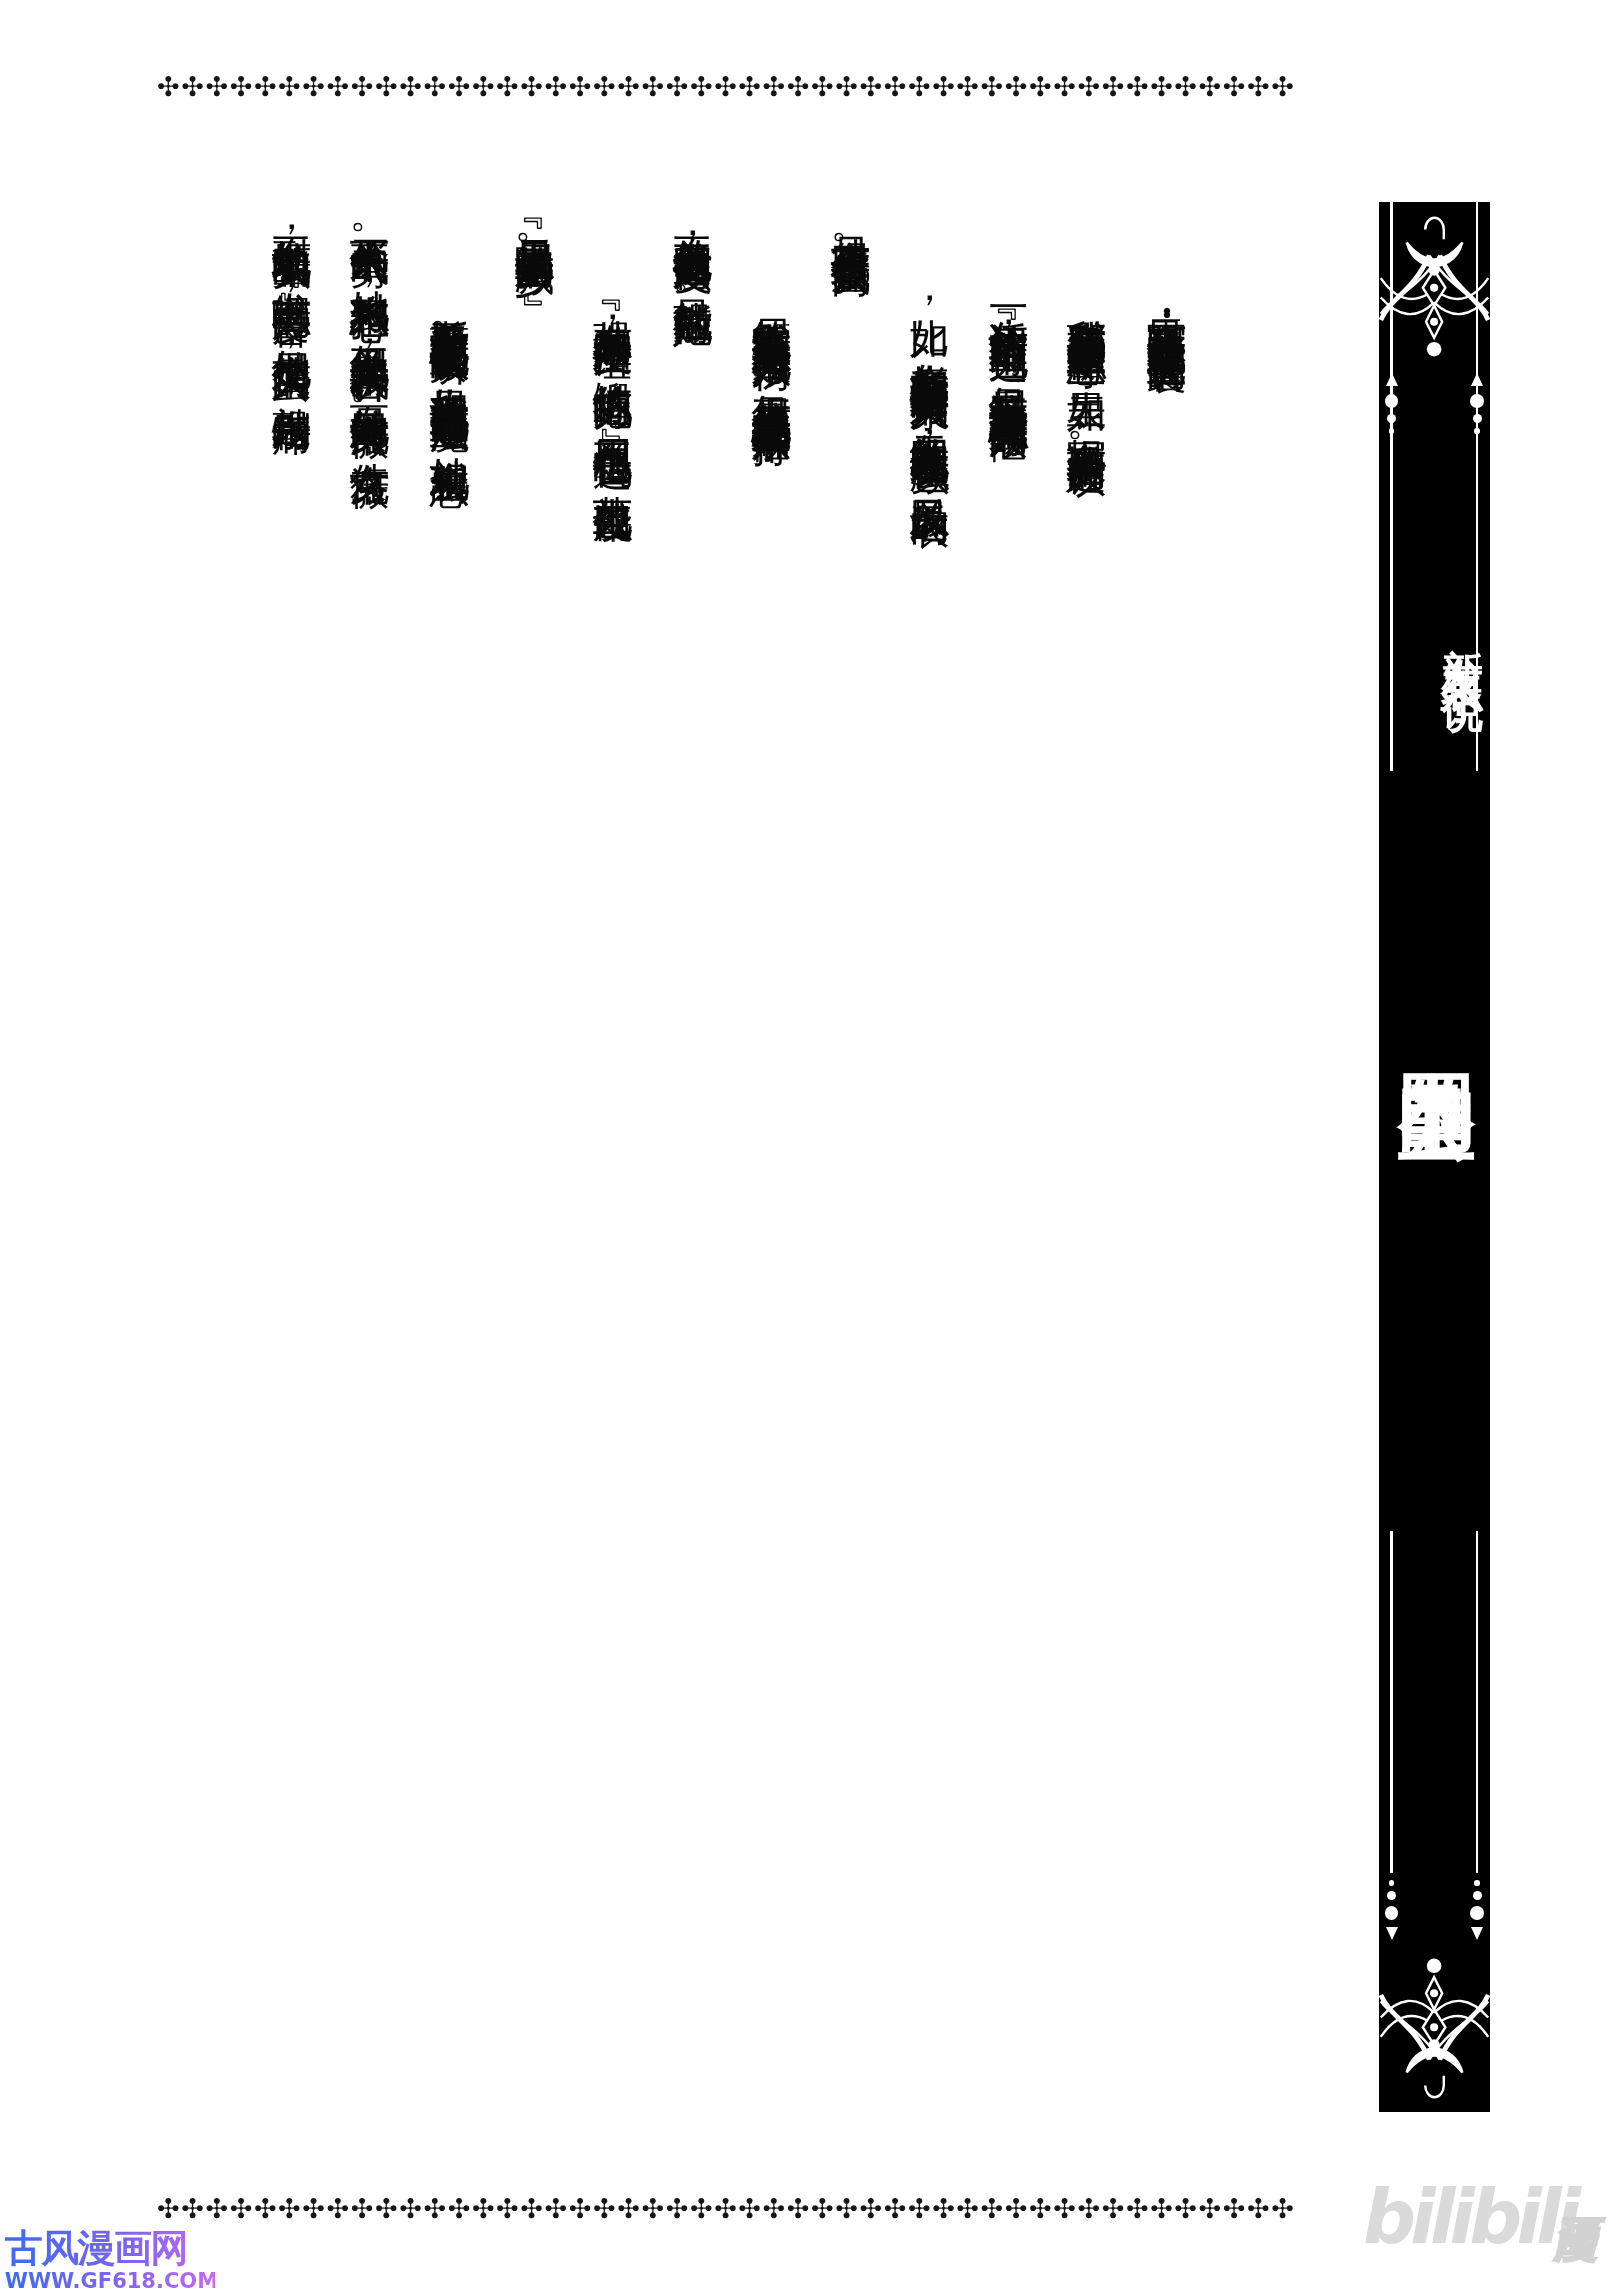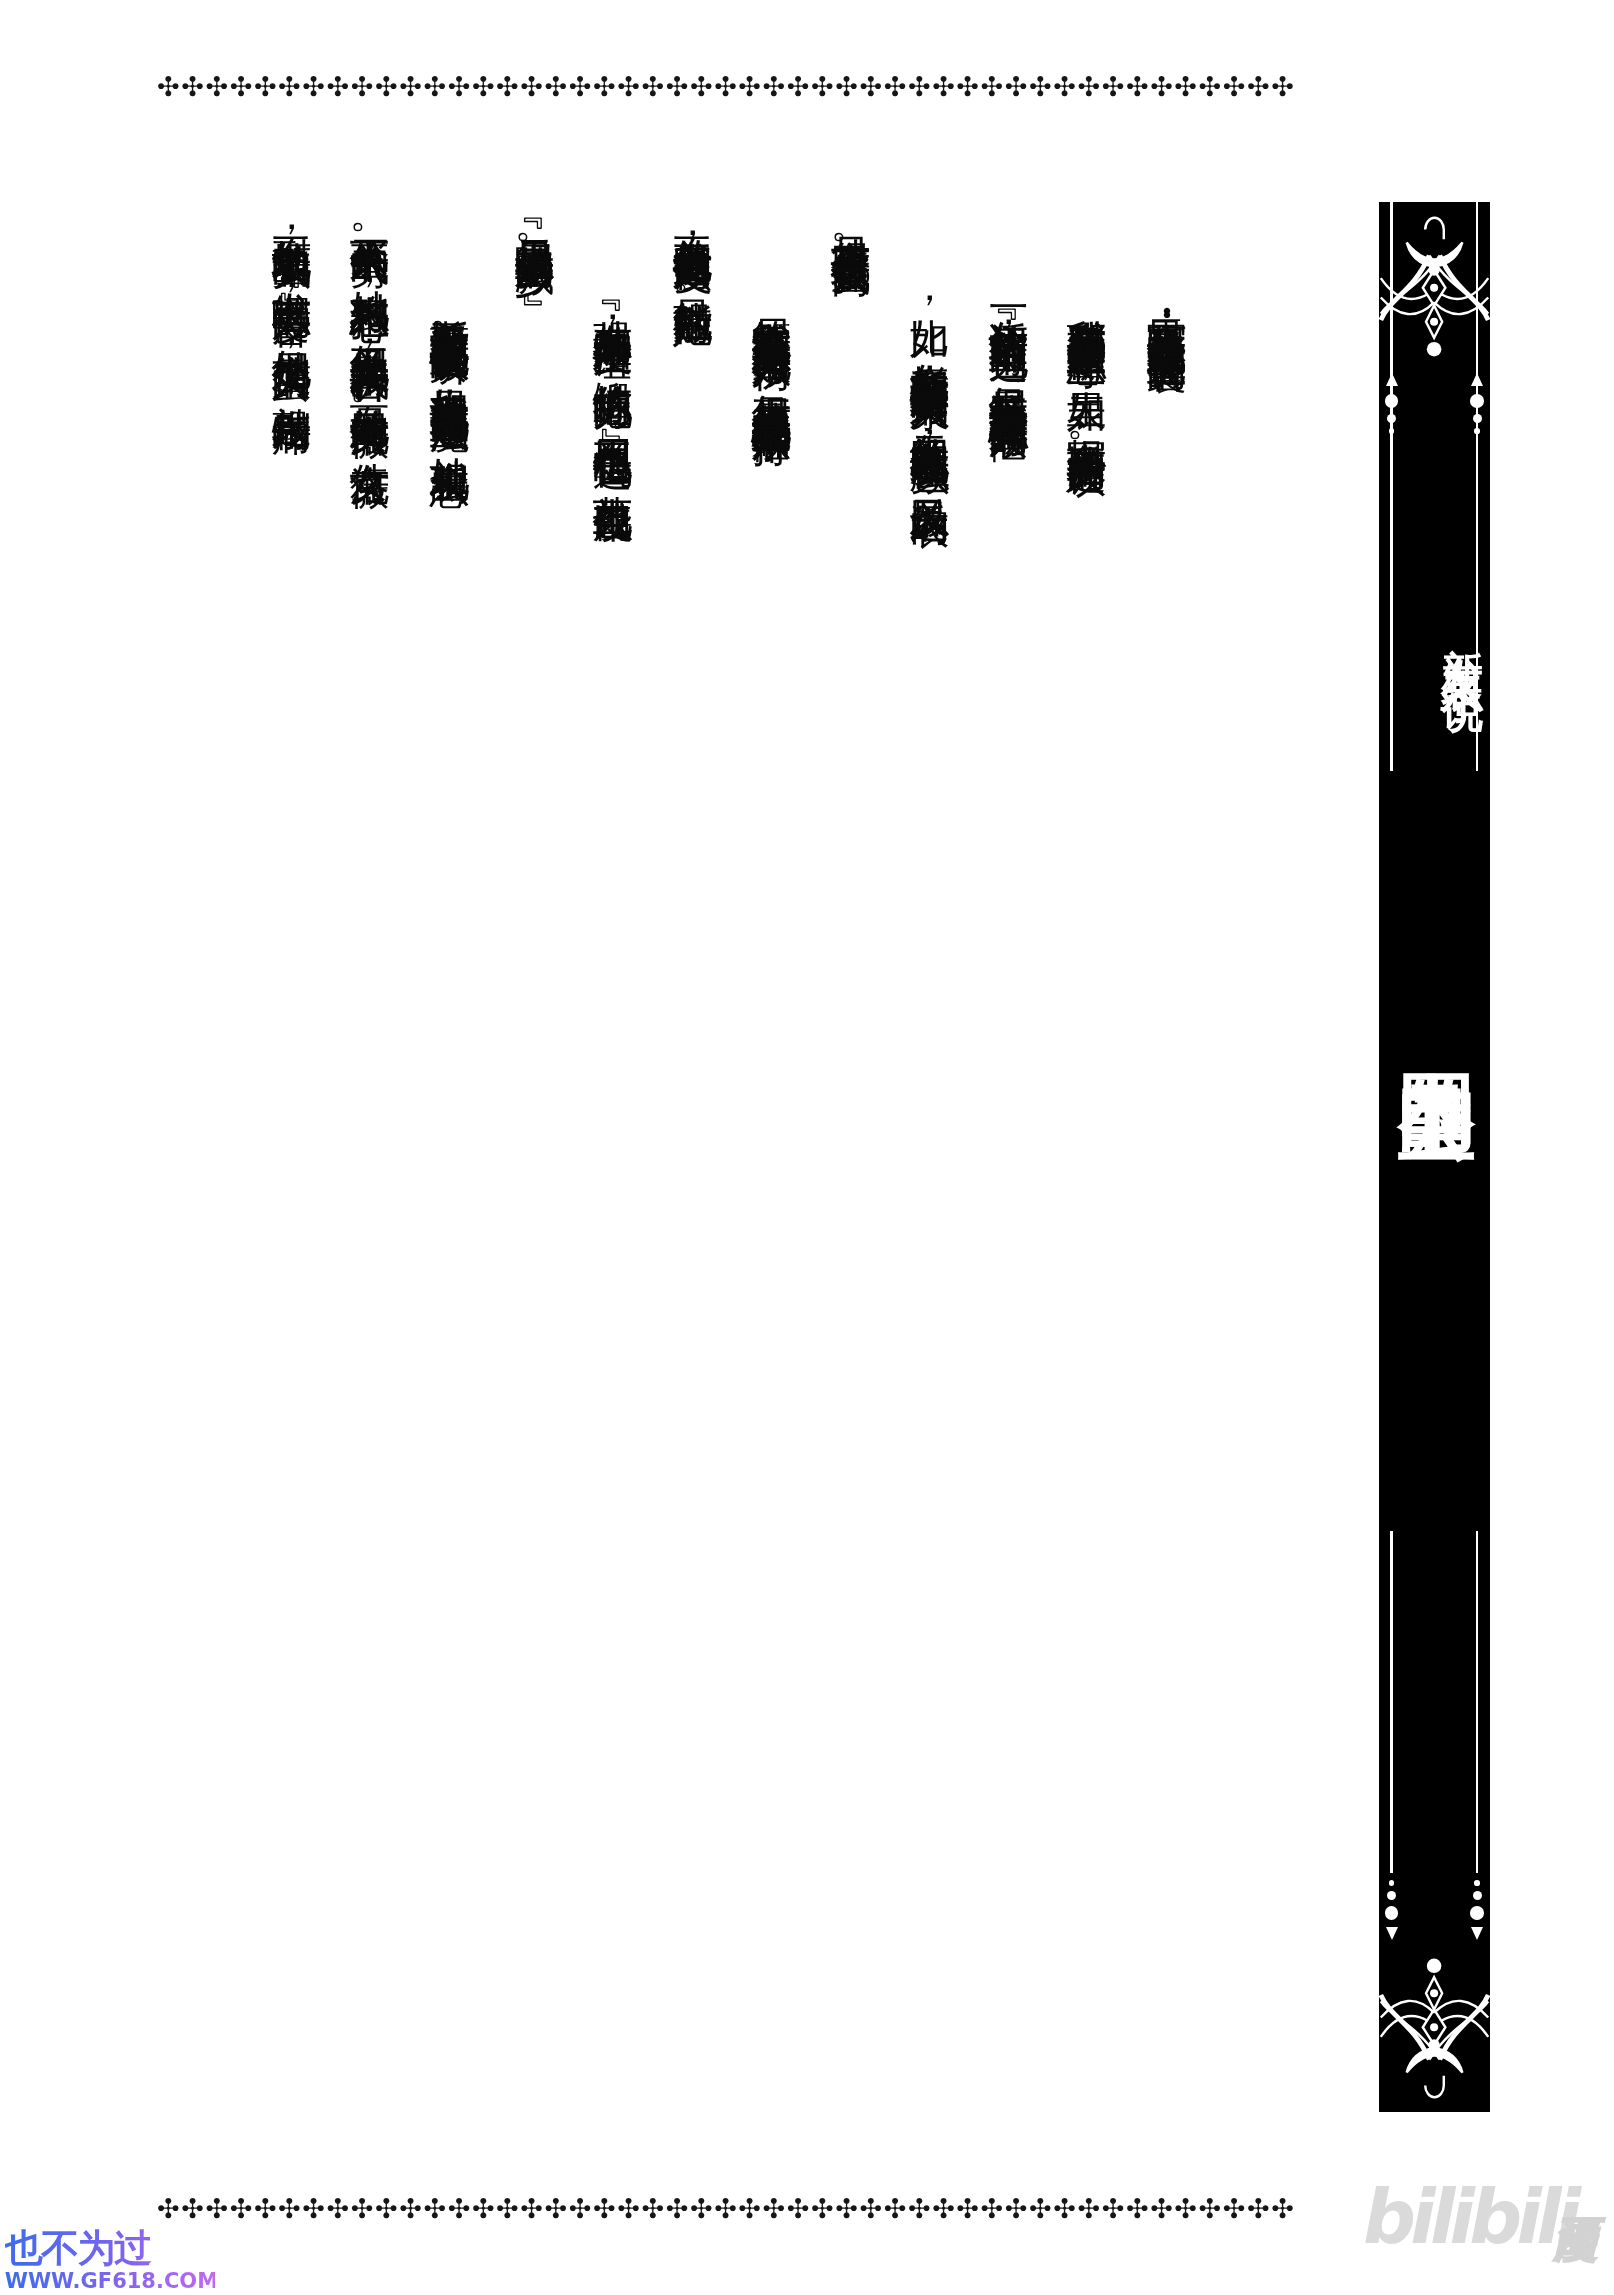--- a/index.html
+++ b/index.html
@@ -181,21 +181,21 @@
       <circle cx="68" cy="100" r="5" fill="#ffffff" stroke="none"></circle>
       <circle cx="68" cy="142" r="5" fill="#ffffff" stroke="none"></circle>
       <circle cx="68" cy="176" r="9" fill="#ffffff" stroke="none"></circle>
     </g>
   </svg>
 </div>
 
 <div class="orn-border bottom">✣✣✣✣✣✣✣✣✣✣✣✣✣✣✣✣✣✣✣✣✣✣✣✣✣✣✣✣✣✣✣✣✣✣✣✣✣✣✣✣✣✣✣✣✣✣✣</div>
 
 <div class="gf">
-  <div class="gf-name">也不为过</div>
+  <div class="gf-name">古风漫画网</div>
   <div class="gf-url">WWW.GF618.COM</div>
 </div>
 
 <div class="bili">
   <div class="bili-word">bilibili</div>
   <div class="bili-suffix">漫画</div>
 </div>
 
 
 </body></html>

